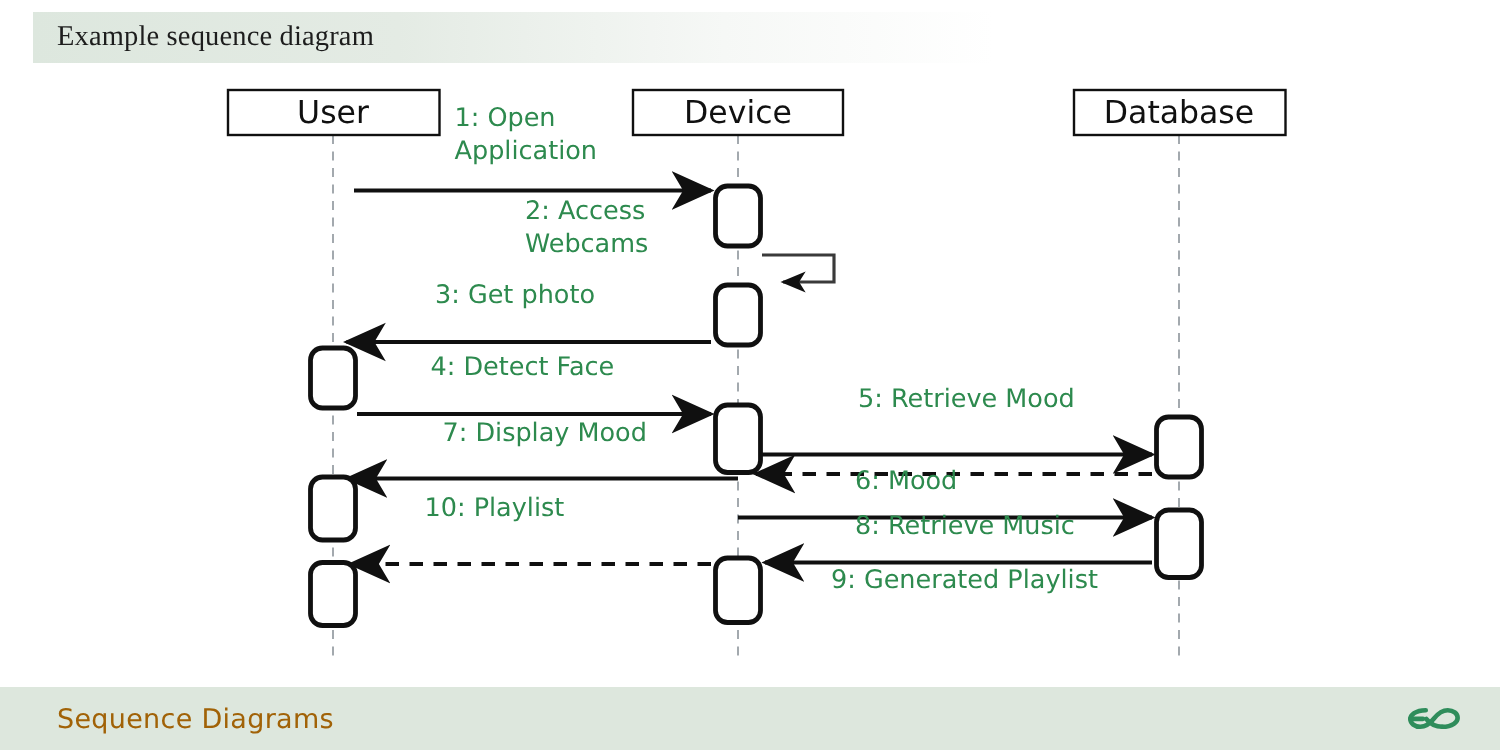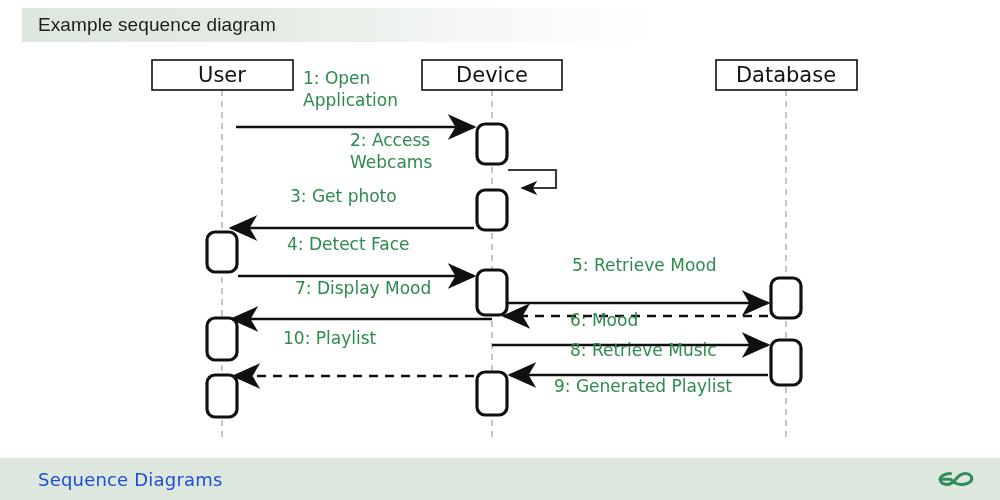--- a/index.html
+++ b/index.html
@@ -10,33 +10,33 @@
   #stage{position:absolute;left:0;top:0;width:1000px;height:500px;}
 
   
   #title-banner{
     position:absolute;left:22px;top:8px;height:34px;width:640px;
     background:linear-gradient(to right,#dde7de 0%,#e4ebe4 38%,#f6f8f6 72%,#ffffff 100%);
     display:flex;align-items:center;
   }
   #title-text{
     margin-left:16px;font-size:19px;color:#1d1d1d;letter-spacing:.1px;
-    font-family:Liberation Sans, sans-serif;font-weight:400;
+    font-family:Liberation Serif, serif;font-weight:400;
   }
 
   
   #diagram{position:absolute;left:0;top:0;width:1000px;height:460px;}
 
   
   #footer{
     position:absolute;left:0;top:458px;width:1000px;height:42px;
     background:#dde7dd;display:flex;align-items:center;
   }
   #footer-title{
-    margin-left:38px;font-size:18px;color:#1d4ed8;
+    margin-left:38px;font-size:18px;color:#a16207;
     font-family:"DejaVu Sans", sans-serif;letter-spacing:.2px;
   }
   #footer-logo{position:absolute;right:22px;top:9px;width:44px;height:24px;}
   #footer-rule{
     position:absolute;left:0;top:456px;width:1000px;height:2px;background:#ffffff;
   }
 </style>
 </head>
 <body>
 

